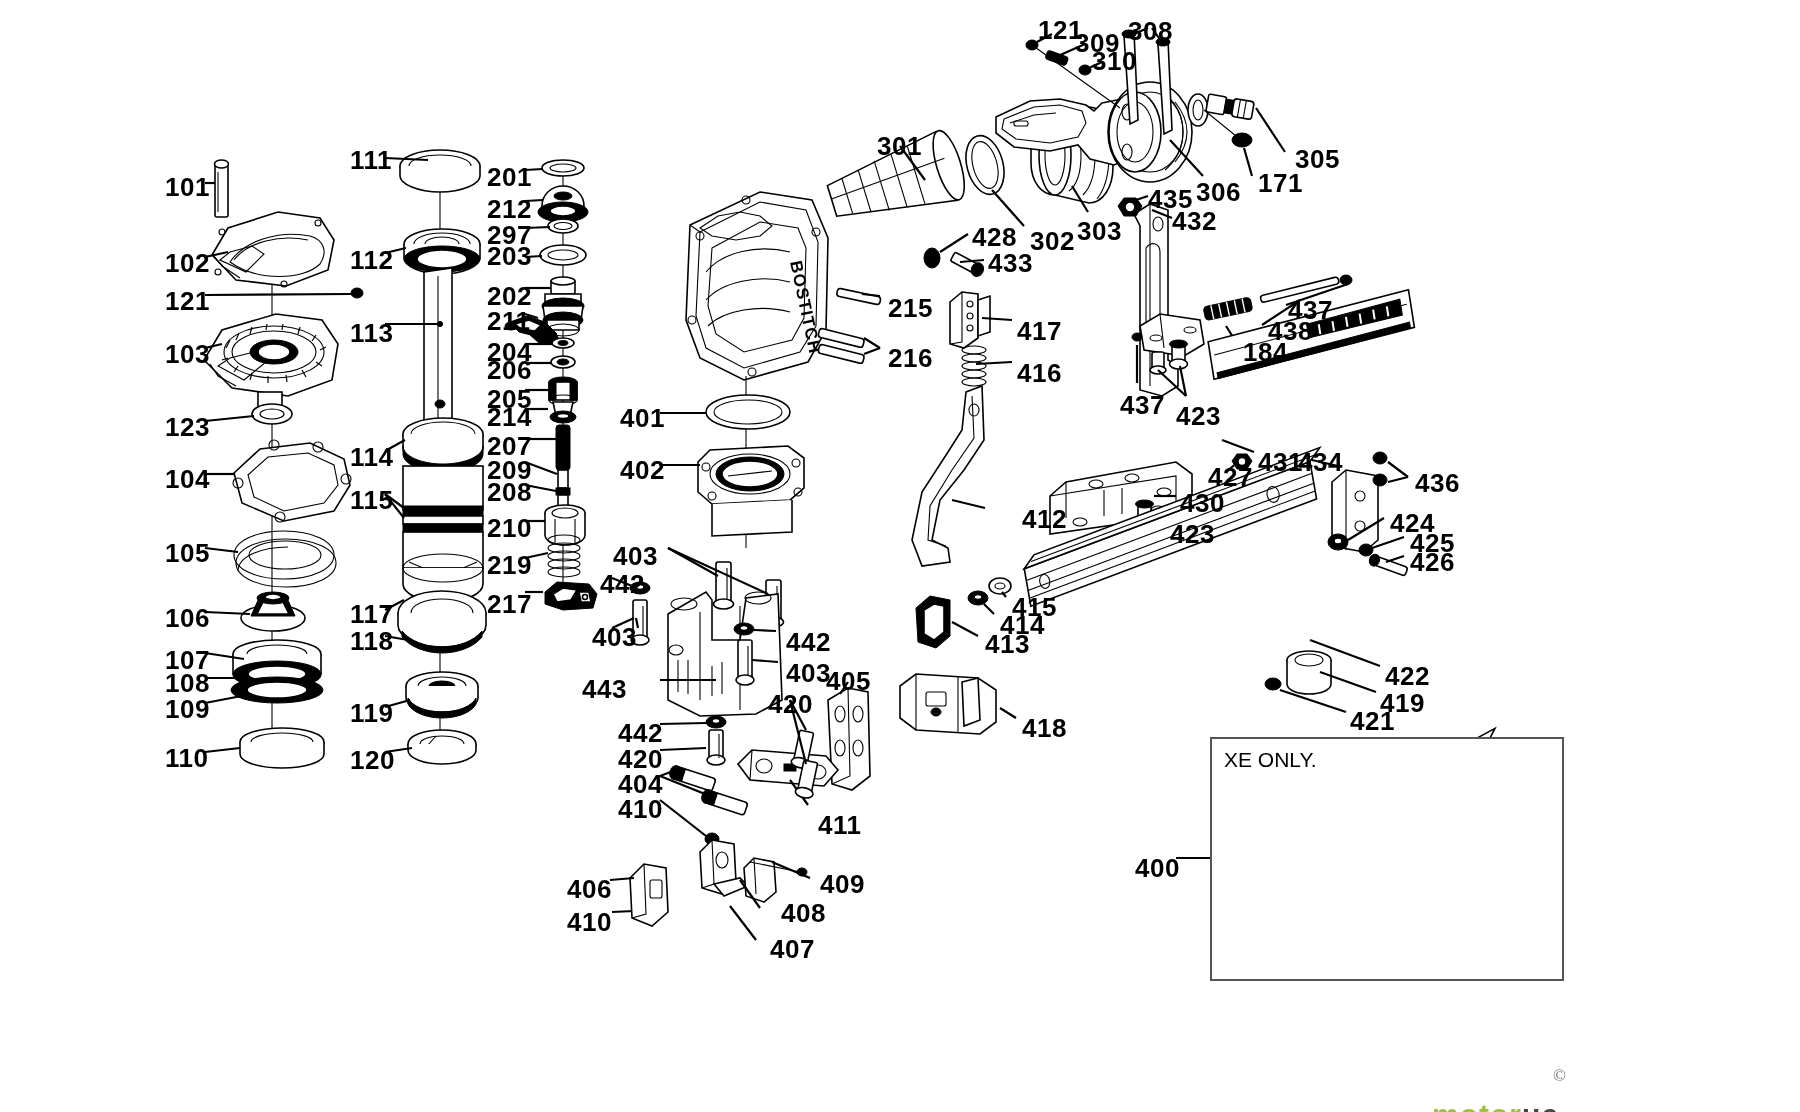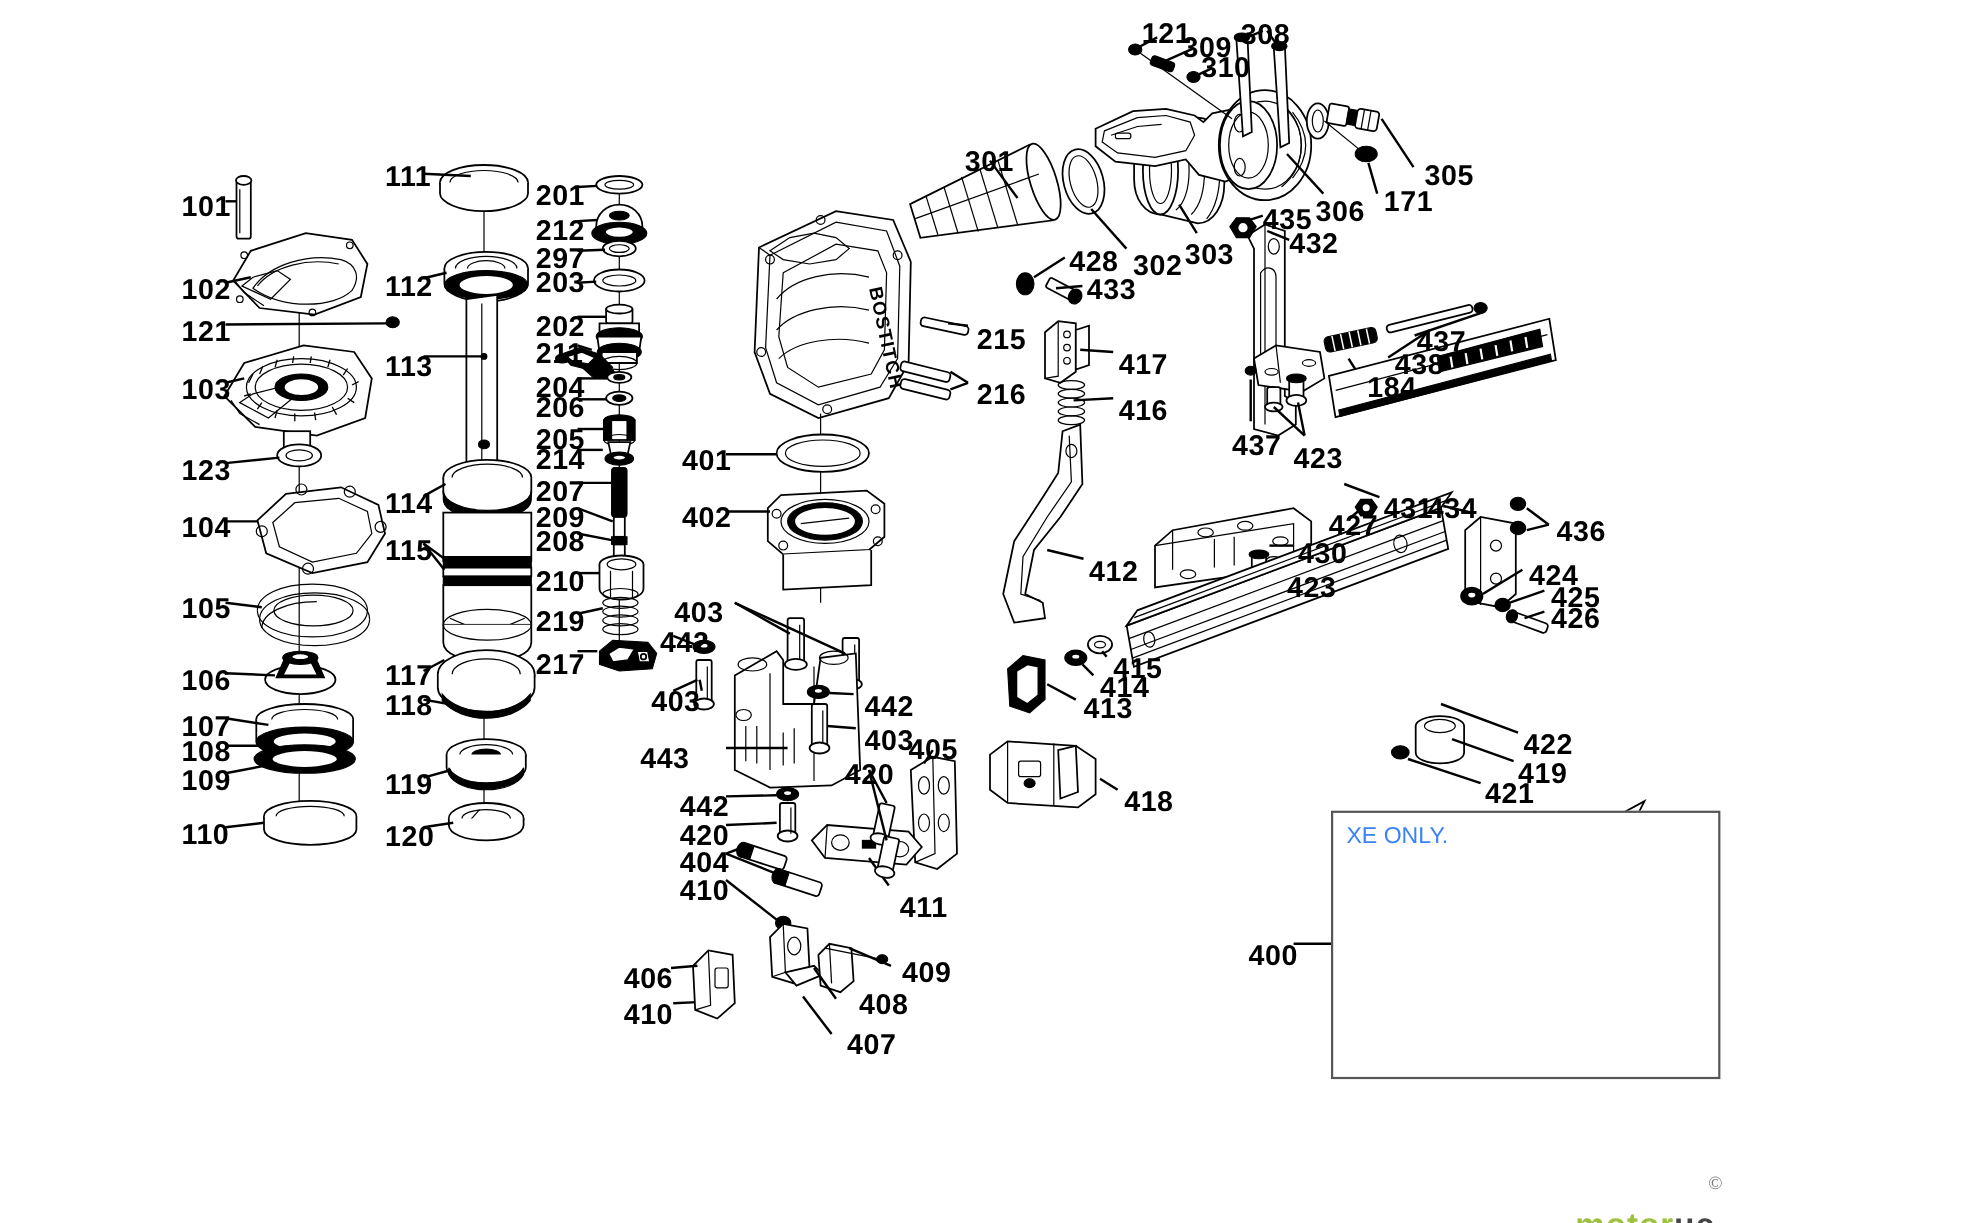--- a/index.html
+++ b/index.html
@@ -3,21 +3,21 @@
 <meta charset="utf-8">
 <title>Parts Diagram</title>
 <style>
   html,body{margin:0;padding:0;background:#fff;}
   body{font-family:"Liberation Sans",sans-serif;}
   #page{position:relative;width:1800px;height:1112px;background:#fff;overflow:hidden;}
   #sheet{position:absolute;left:0;top:0;width:1800px;height:1112px;}
   .lbl{position:absolute;font-family:"Liberation Sans",sans-serif;font-weight:bold;
        font-size:26px;color:#000;letter-spacing:0.5px;white-space:nowrap;line-height:1;}
   .xebox{position:absolute;border:2px solid #555;background:#fff;}
-  .xetext{position:absolute;font-family:"Liberation Sans",sans-serif;font-size:21px;color:#3b82f6;}
+  .xetext{position:absolute;font-family:"Liberation Sans",sans-serif;font-size:21px;color:#000000;}
   .wm{position:absolute;font-family:"Liberation Sans",sans-serif;font-weight:bold;
       font-size:30px;letter-spacing:1px;}
   .wm .g{color:#9ec13c;}
   .wm .k{color:#444;}
   .wmc{position:absolute;font-size:17px;color:#777;font-family:"Liberation Serif",serif;}
   svg{display:block;}
 </style>
 </head>
 <body>
 
@@ -920,21 +920,21 @@
       <div class="lbl" style="left: 567px; top: 909px;">410</div>
       <div class="lbl" style="left: 781px; top: 900px;">408</div>
       <div class="lbl" style="left: 820px; top: 871px;">409</div>
       <div class="lbl" style="left: 770px; top: 936px;">407</div>
       <div class="lbl" style="left: 972px; top: 224px;">428</div>
       <div class="lbl" style="left: 988px; top: 250px;">433</div>
       <div class="lbl" style="left: 888px; top: 295px;">215</div>
       <div class="lbl" style="left: 888px; top: 345px;">216</div>
       <div class="lbl" style="left: 1017px; top: 318px;">417</div>
       <div class="lbl" style="left: 1017px; top: 360px;">416</div>
-      <div class="lbl" style="left: 990px; top: 506px;">412</div>
+      <div class="lbl" style="left: 1022px; top: 506px;">412</div>
       <div class="lbl" style="left: 1012px; top: 594px;">415</div>
       <div class="lbl" style="left: 1000px; top: 612px;">414</div>
       <div class="lbl" style="left: 985px; top: 631px;">413</div>
       <div class="lbl" style="left: 1022px; top: 715px;">418</div>
       <div class="lbl" style="left: 1148px; top: 186px;">435</div>
       <div class="lbl" style="left: 1172px; top: 208px;">432</div>
       <div class="lbl" style="left: 1288px; top: 297px;">437</div>
       <div class="lbl" style="left: 1268px; top: 318px;">438</div>
       <div class="lbl" style="left: 1243px; top: 339px;">184</div>
       <div class="lbl" style="left: 1120px; top: 392px;">437</div>

